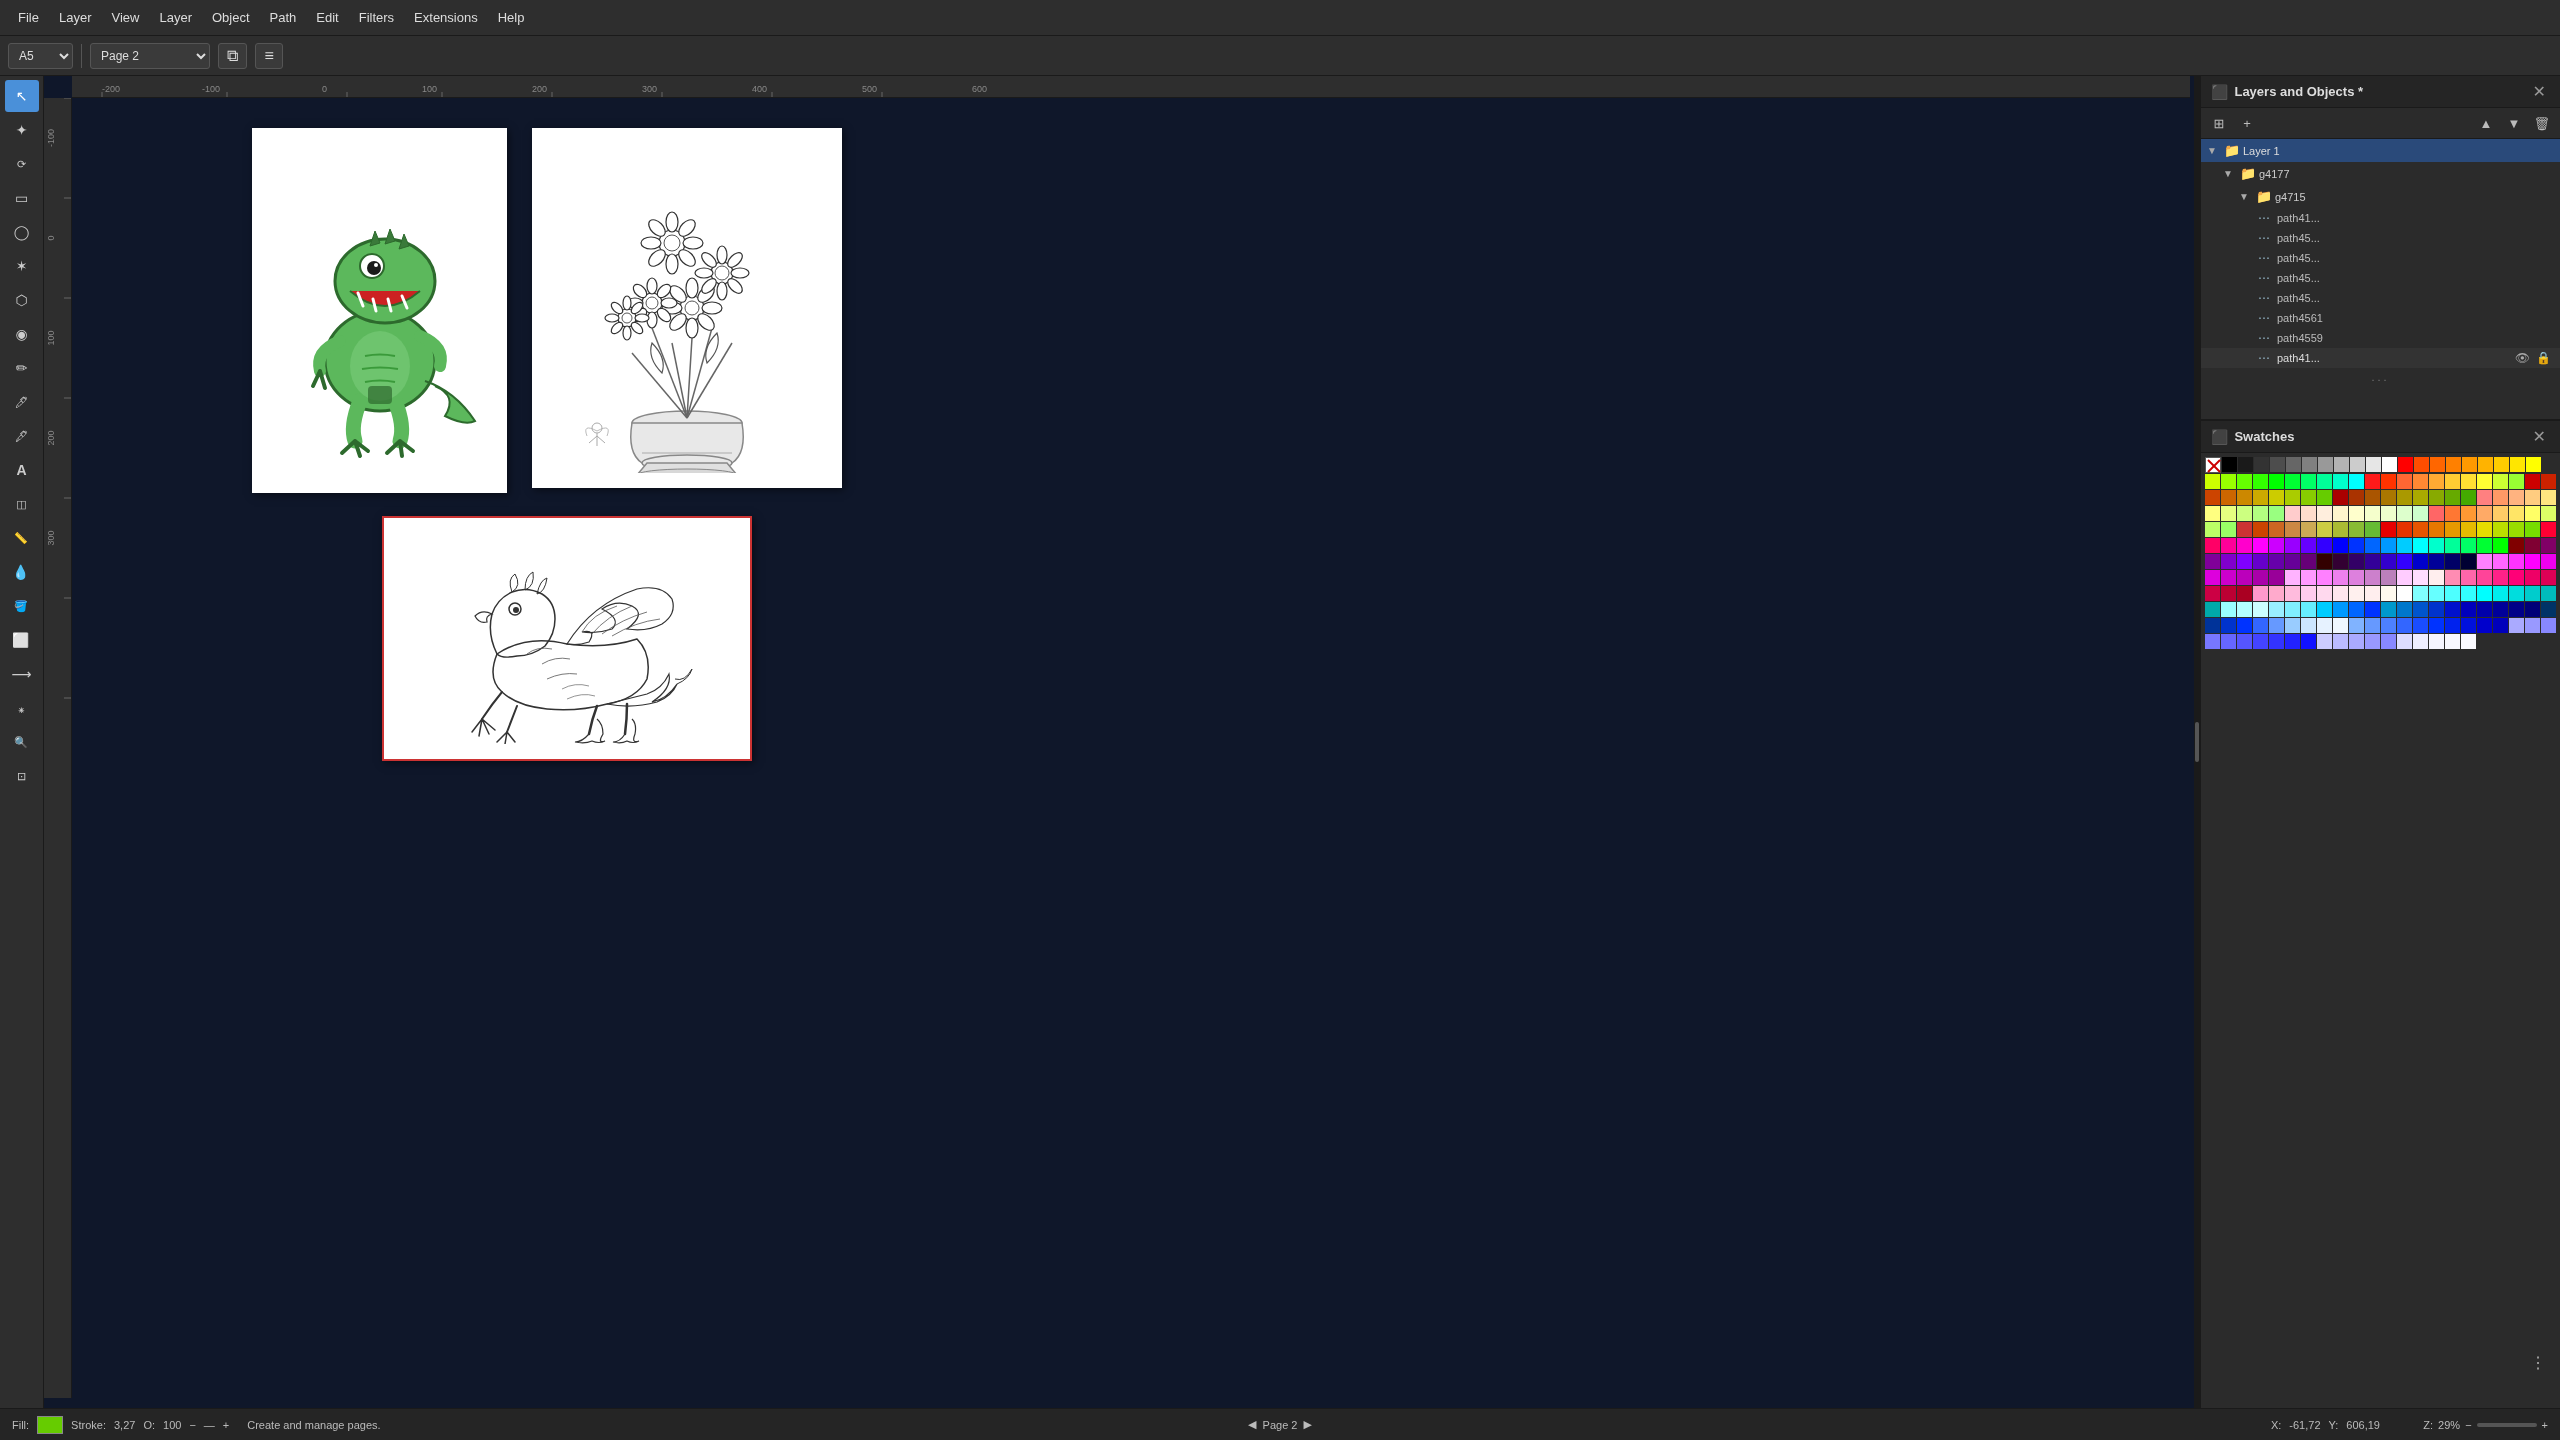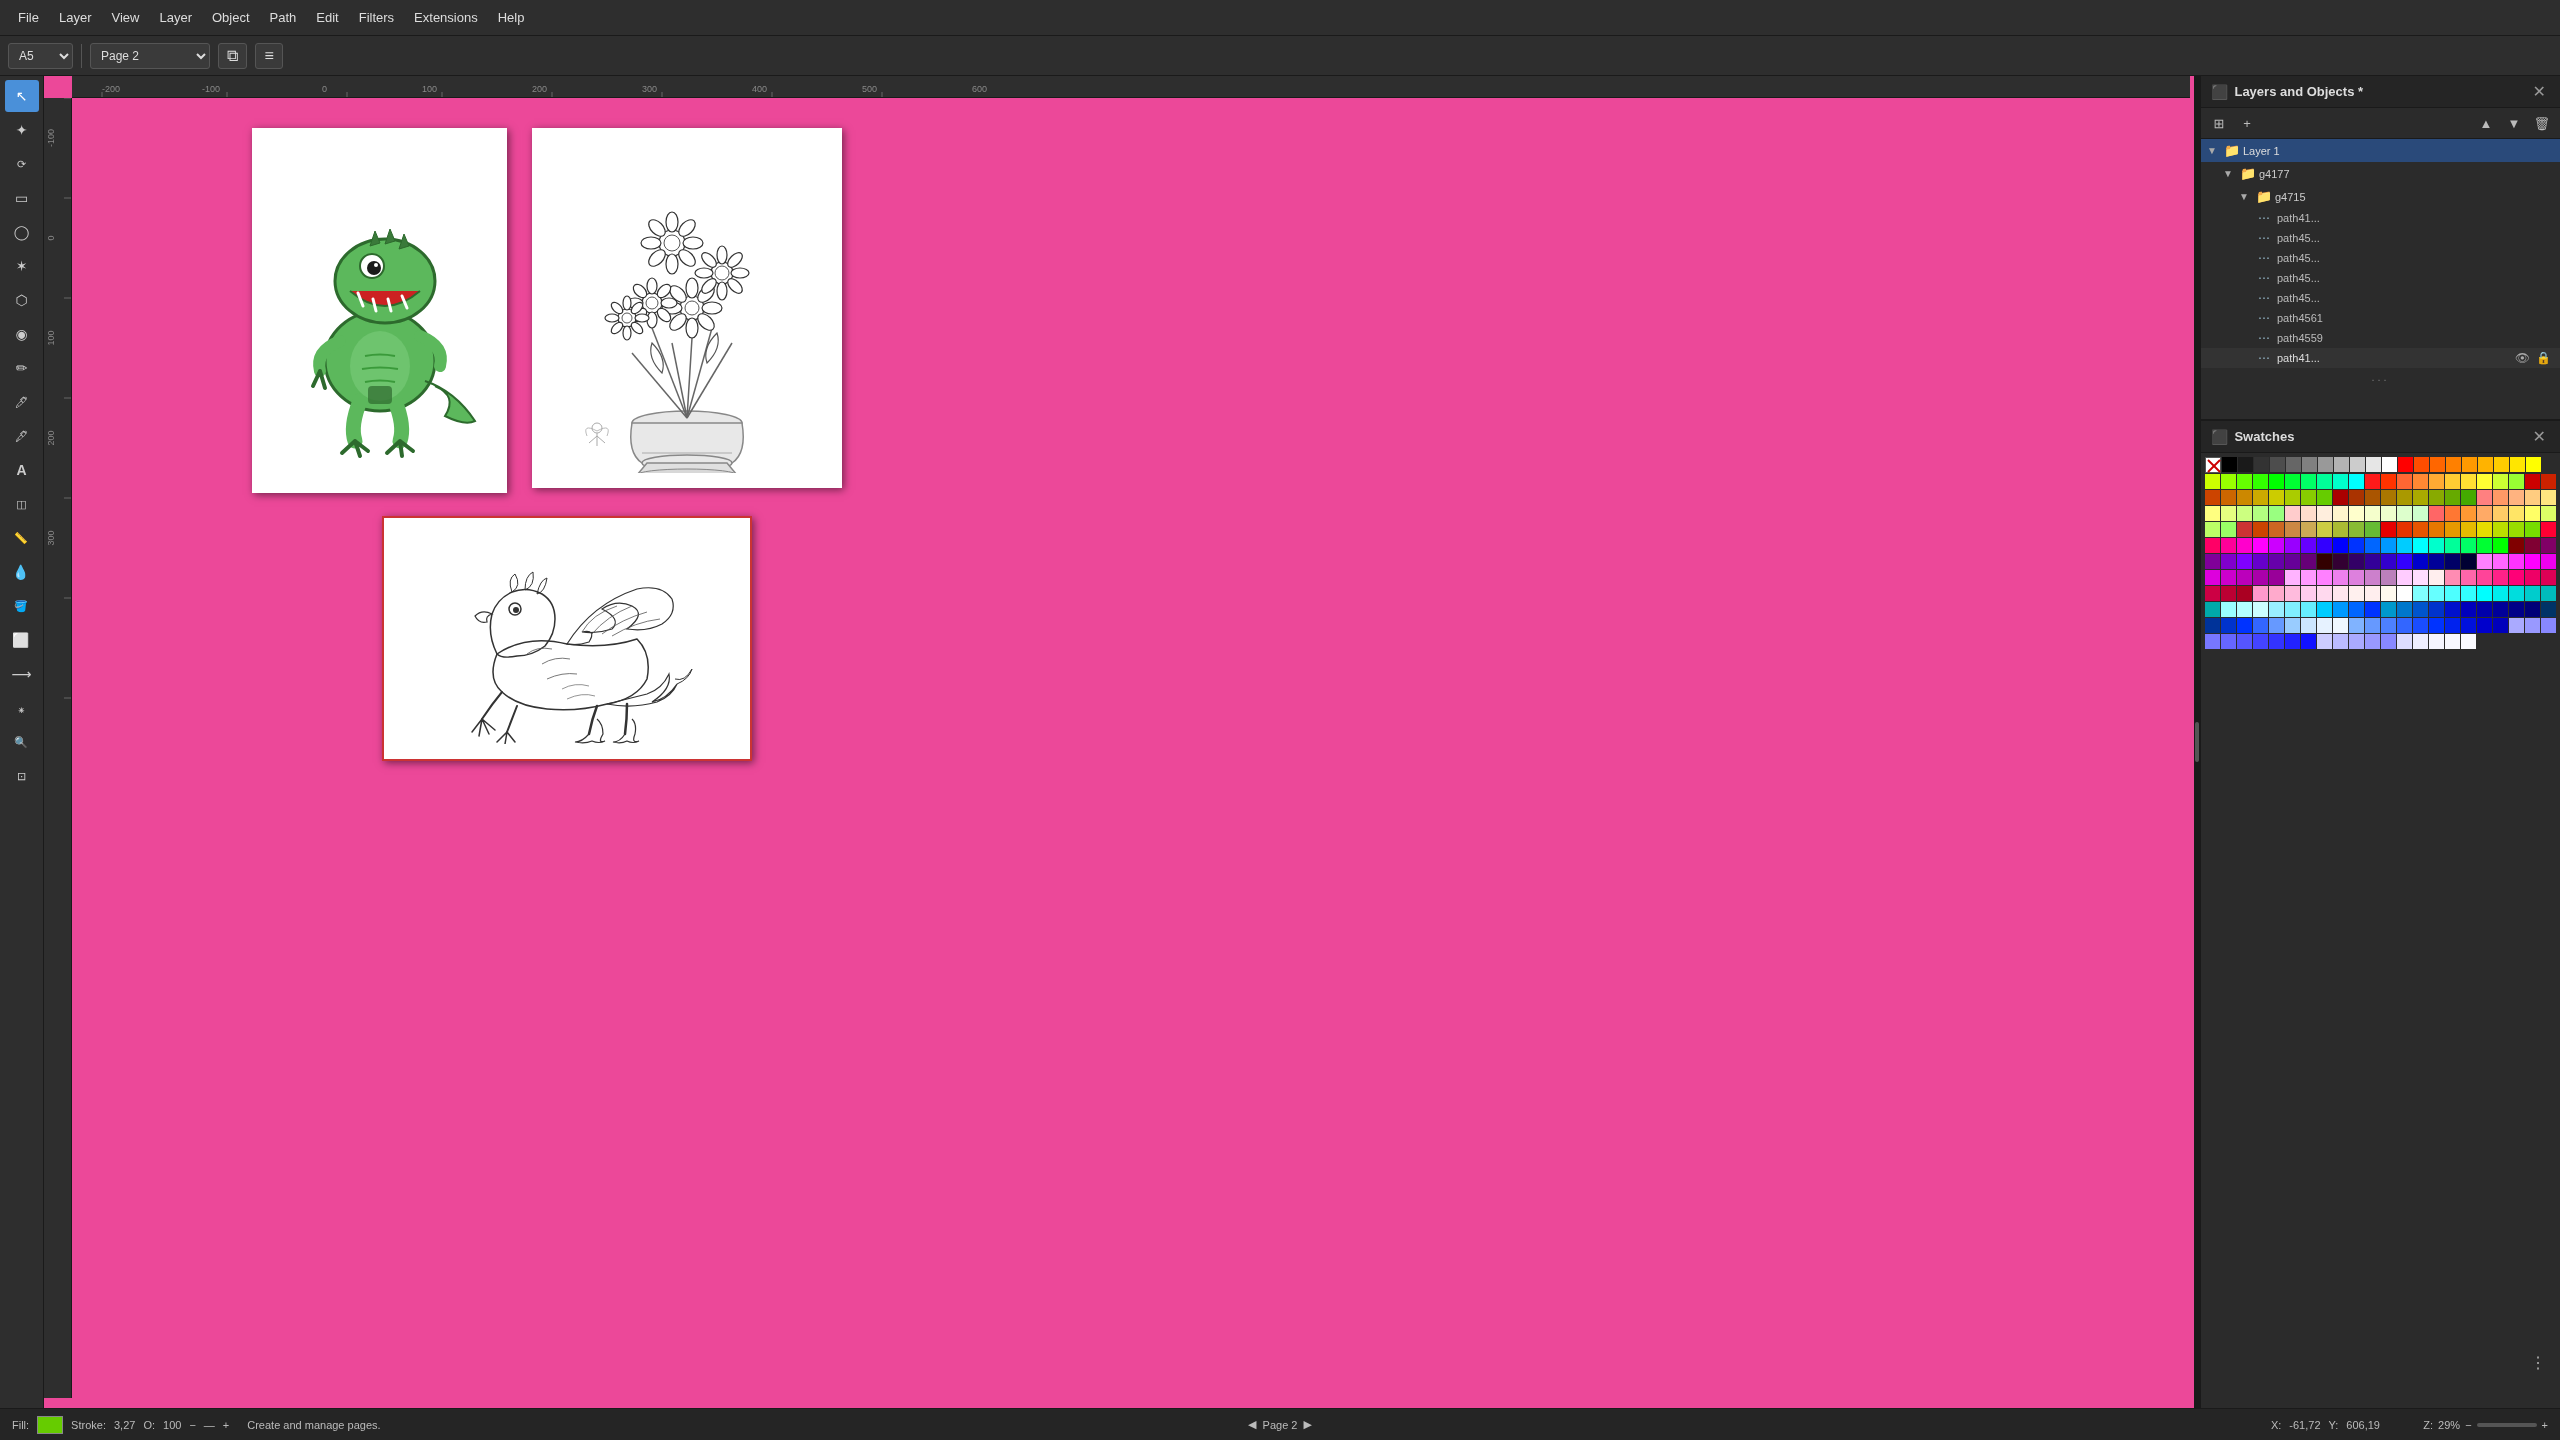--- a/index.html
+++ b/index.html
@@ -151,21 +151,21 @@
     <div class="tool-btn" title="Measure" style="font-size:11px;">📏</div>
     <div class="tool-btn" title="Eyedropper">💧</div>
     <div class="tool-btn" title="Paint Bucket" style="font-size:11px;">🪣</div>
     <div class="tool-btn" title="Eraser">⬜</div>
     <div class="tool-btn" title="Connector">⟶</div>
     <div class="tool-btn" title="Spray" style="font-size:11px;">⁕</div>
     <div class="tool-btn" title="Search" style="font-size:11px;">🔍</div>
     <div class="tool-btn" title="Pages" style="font-size:11px;">⊡</div>
   </div>
 
-  <div id="canvas-area" style="flex:1; position:relative; background:#ec4899; overflow:hidden;">
+  <div id="canvas-area" style="flex:1; position:relative; background:#0f172a; overflow:hidden;">
 
     <div style="position:absolute;top:0;left:28px;right:10px;height:22px;background:#2e2e2e;border-bottom:1px solid #1a1a1a;z-index:5;overflow:hidden;">
       <svg width="100%" height="22">
         <g fill="#888" font-size="9" font-family="Arial">
           <text x="30" y="16">-200</text>
           <line x1="30" y1="16" x2="30" y2="22" stroke="#666" stroke-width="1"></line>
           <text x="130" y="16">-100</text>
           <line x1="155" y1="16" x2="155" y2="22" stroke="#666" stroke-width="1"></line>
           <text x="250" y="16">0</text>
           <line x1="275" y1="16" x2="275" y2="22" stroke="#666" stroke-width="1"></line>

